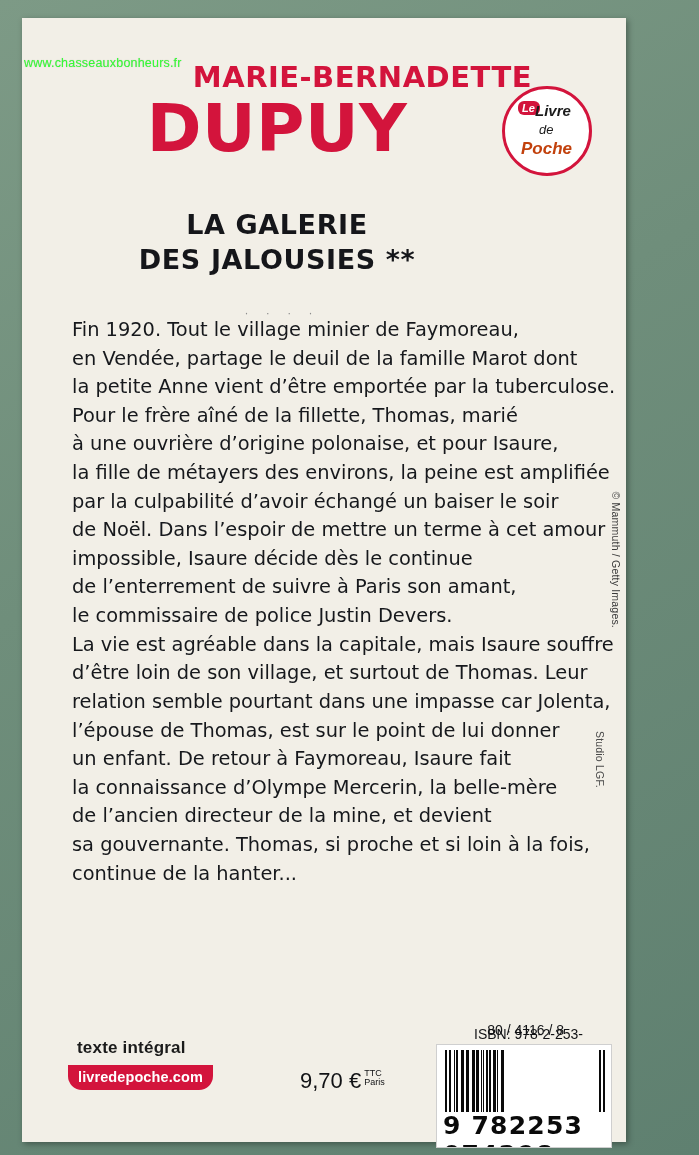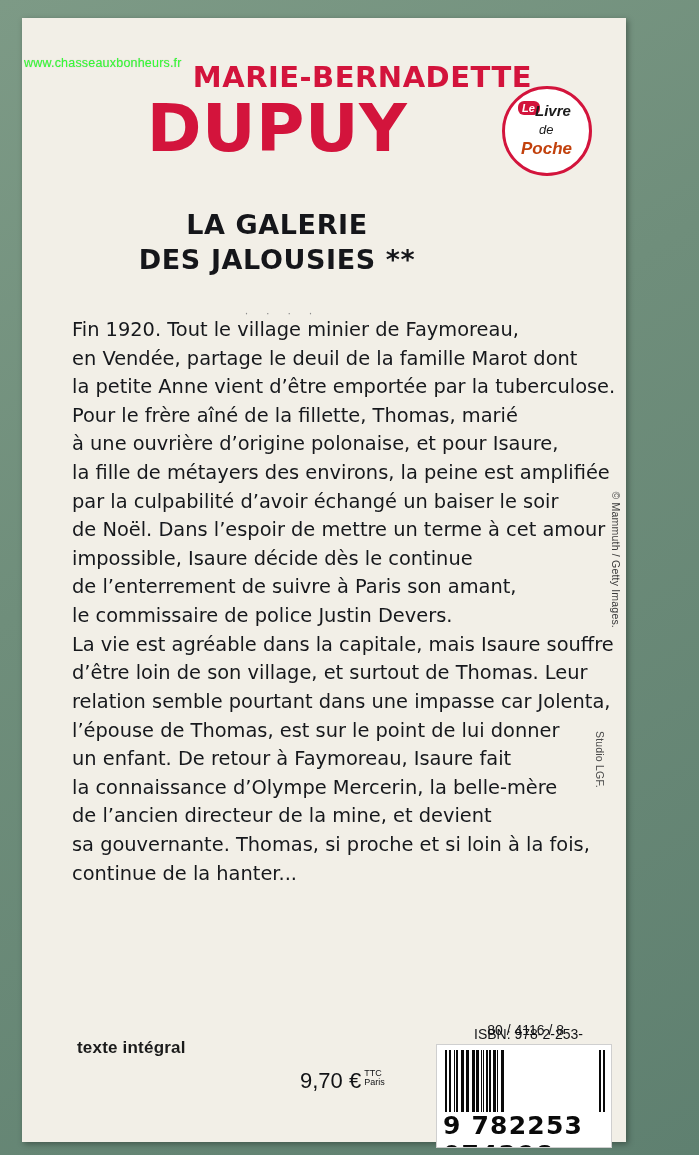--- a/index.html
+++ b/index.html
@@ -306,20 +306,21 @@
         <p>relation semble pourtant dans une impasse car Jolenta,</p>
         <p>l’épouse de Thomas, est sur le point de lui donner</p>
         <p>un enfant. De retour à Faymoreau, Isaure fait</p>
         <p>la connaissance d’Olympe Mercerin, la belle-mère</p>
         <p>de l’ancien directeur de la mine, et devient</p>
         <p>sa gouvernante. Thomas, si proche et si loin à la fois,</p>
         <p>continue de la hanter...</p>
       </div>
 
     <div id="texte-integral">texte intégral</div>
+    <div id="lp-badge">livredepoche.com</div>
 
     <div id="price">
       <span>9,70 €</span><span class="ttc"><span>TTC</span><br><span>Paris</span></span>
     </div>
 
     <div id="ref">80 / 4116 / 8</div>
     <div id="isbn">ISBN: 978-2-253-07429-8</div>
 
     <div id="barcode">
       <div class="bars">

